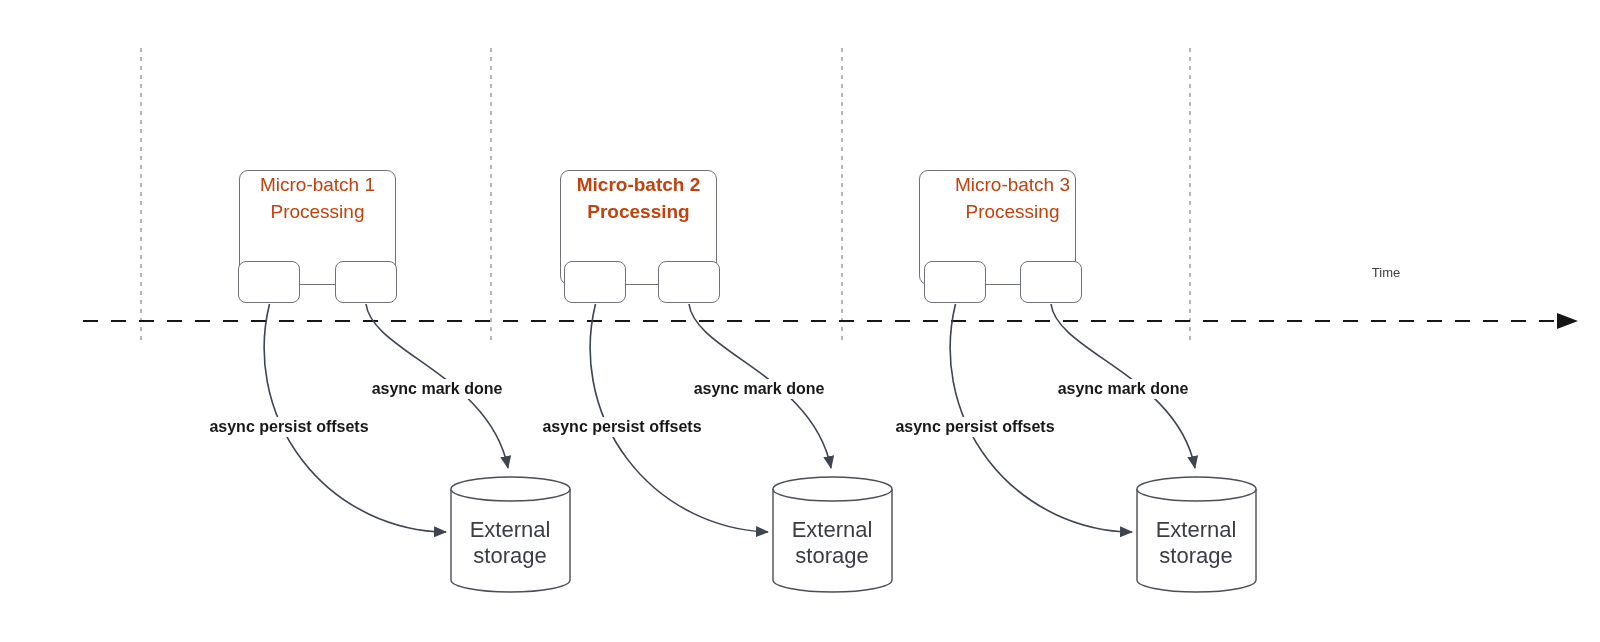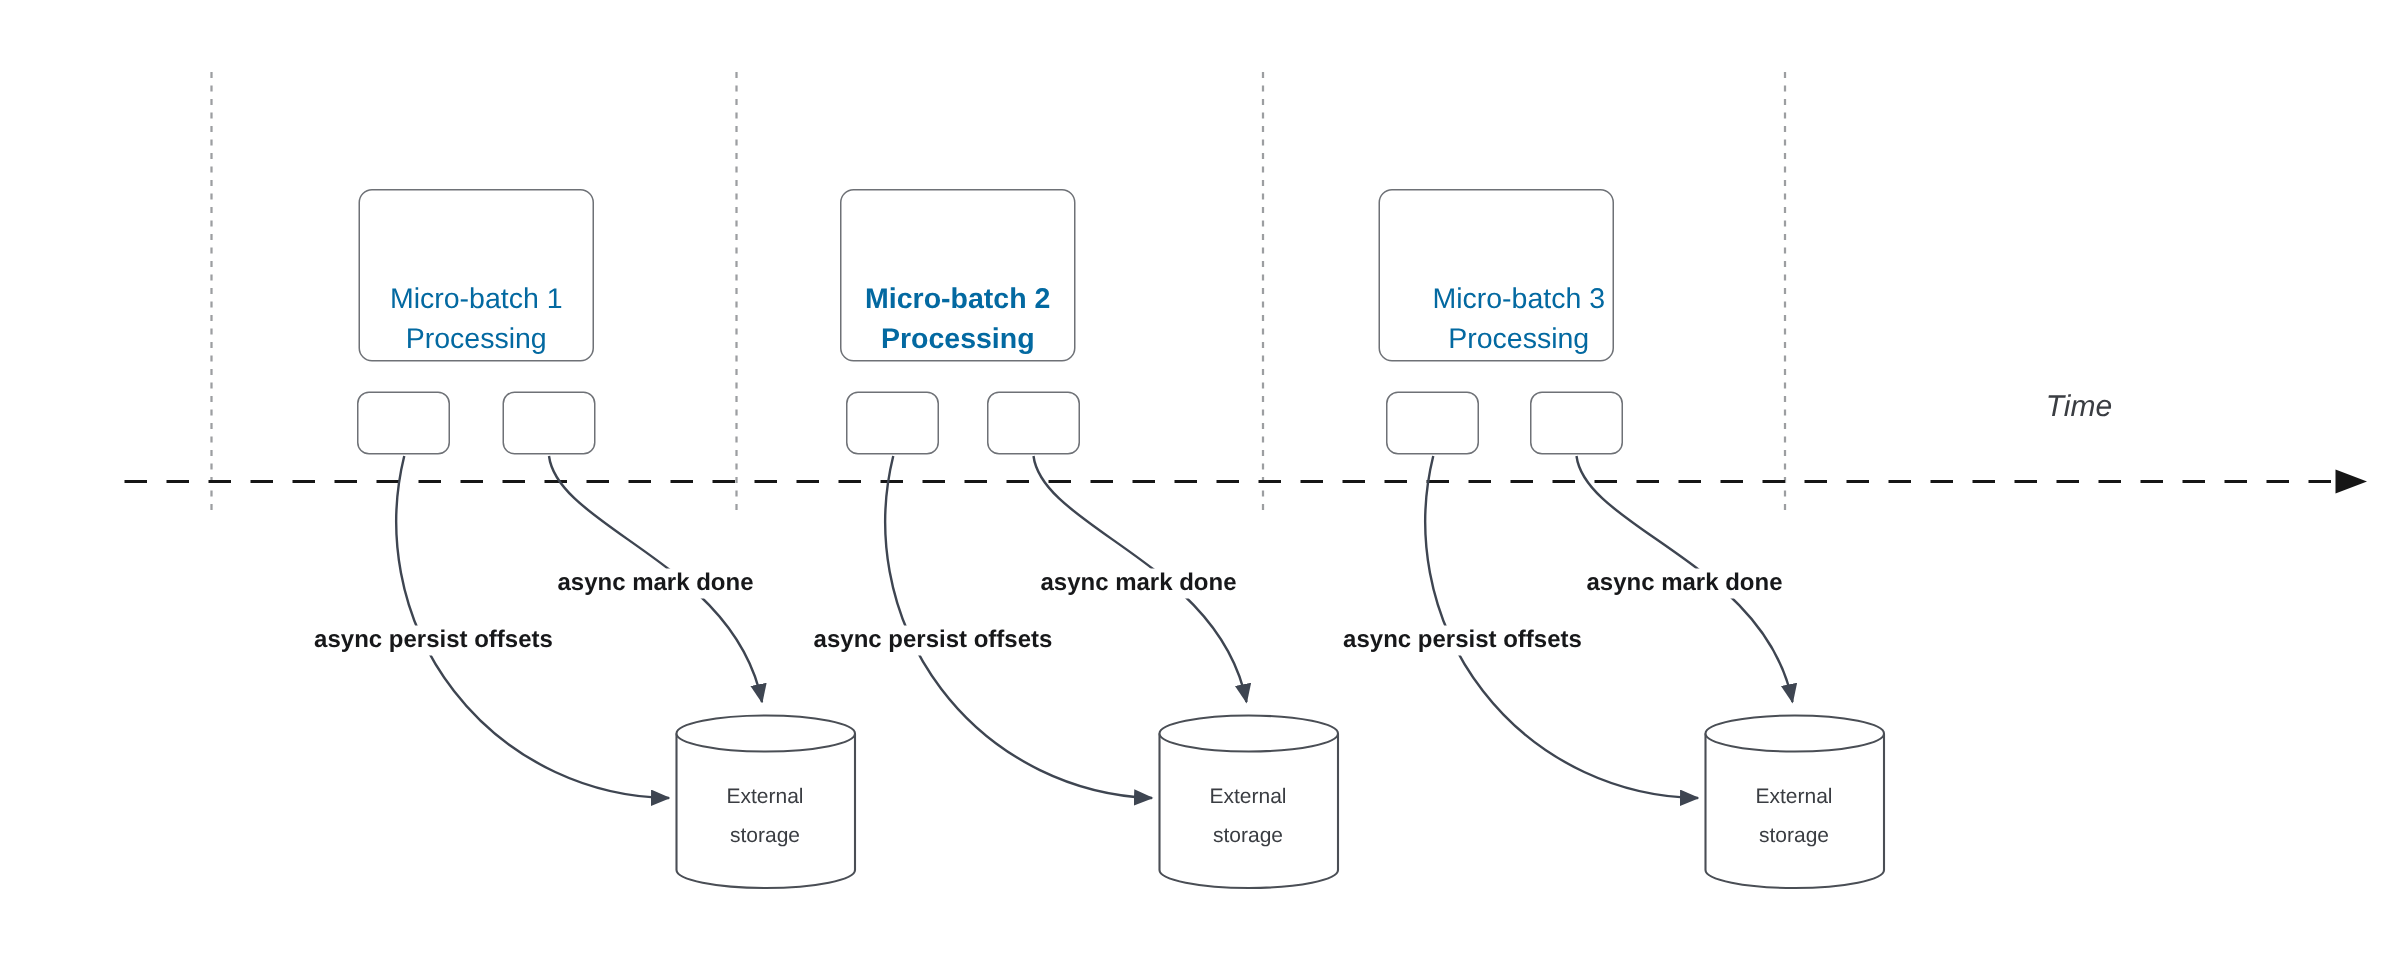--- a/index.html
+++ b/index.html
@@ -5,39 +5,39 @@
   html,body{margin:0;padding:0;background:#ffffff;}
   .canvas{
     position:relative;width:1600px;height:642px;background:#ffffff;
     font-family:"Liberation Sans", sans-serif;overflow:hidden;
   }
   .layer{position:absolute;left:0;top:0;width:1600px;height:642px;}
   svg.layer{z-index:1;}
   .mb-box{
     position:absolute;width:157px;height:115px;box-sizing:border-box;
     border:1.4px solid #6e7176;border-radius:9px;background:#ffffff;
-    display:flex;align-items:flex-end;justify-content:center;text-align:center;
-    font-size:19px;line-height:27px;color:#0369a1;white-space:pre-line;z-index:2;
+    display:flex;align-items:flex-start;justify-content:center;text-align:center;
+    font-size:19px;line-height:27px;color:#c2410c;white-space:pre-line;z-index:2;margin-top:44px;
   }
   .task-box{
     position:absolute;width:62px;height:42px;box-sizing:border-box;
     border:1.4px solid #6e7176;border-radius:8px;background:#ffffff;z-index:2;
   }
   .flow-label{
     position:absolute;transform:translate(-50%,-50%);
     font-size:16px;font-weight:bold;color:#17181a;background:#ffffff;
     padding:1px 4px;white-space:nowrap;z-index:3;
   }
   .storage-label{
     position:absolute;transform:translate(-50%,-50%);text-align:center;
-    font-size:14px;line-height:26px;color:#3a3d42;white-space:pre-line;z-index:2;
+    font-size:22px;line-height:26px;color:#3a3d42;white-space:pre-line;z-index:2;
   }
   .time-label{
     position:absolute;transform:translate(-50%,-50%);
-    font-size:20px;color:#3a3d42;z-index:2;white-space:nowrap;font-style:italic;
+    font-size:13px;color:#3a3d42;z-index:2;white-space:nowrap;
   }
 </style>
 </head>
 <body>
 
 <div class="canvas">
 
   <svg class="layer" viewBox="0 0 1600 642">
     <defs>
       <marker id="arw" markerUnits="userSpaceOnUse" markerWidth="13" markerHeight="12" refX="12" refY="5.5" orient="auto">

